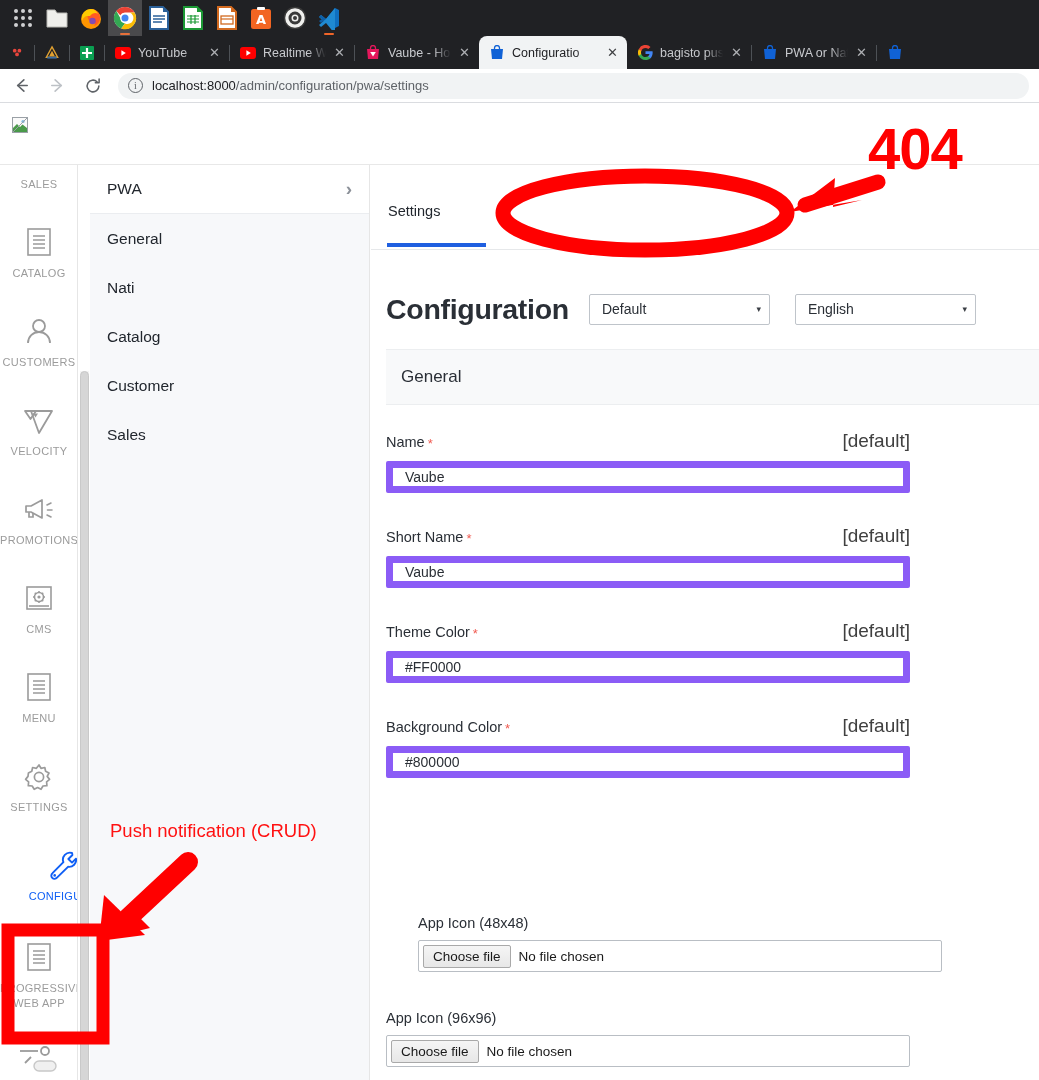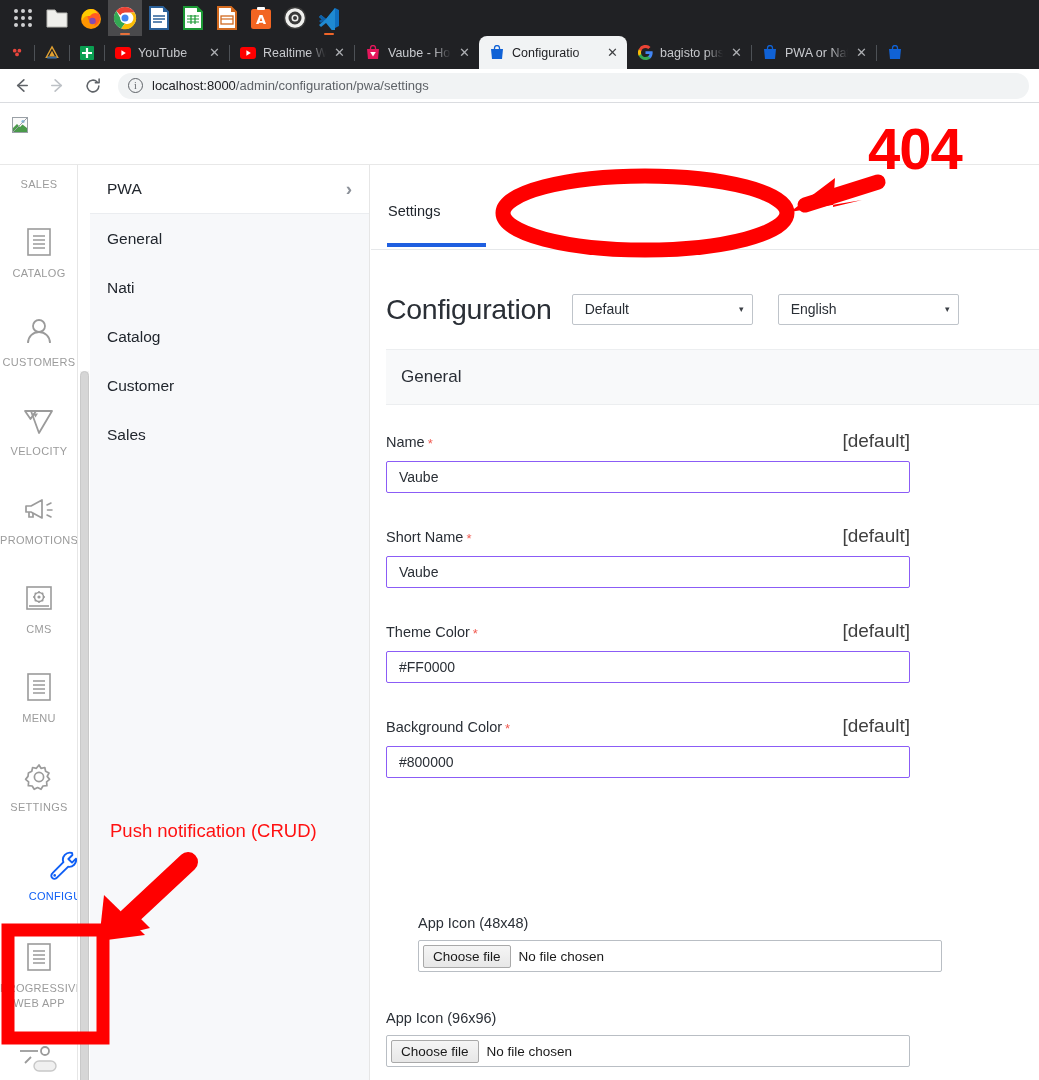--- a/index.html
+++ b/index.html
@@ -200,21 +200,21 @@
   #tab-underline {
     position: absolute; left: 16px; top: 78px;
     width: 99px; height: 4px; background: #1f5fe0;
   }
 
   #config-row {
     position: absolute; top: 114px; left: 0; width: 668px; height: 60px;
     display: flex; align-items: center; padding-left: 15px;
   }
   #config-title {
-    font-size: 28.5px; font-weight: 400; color: #2a2f36; letter-spacing: -.3px;
+    font-size: 28.5px; font-weight: 700; color: #2a2f36; letter-spacing: -.3px;
   }
   .sel {
     height: 31px; margin-left: 20px;
     border: 1px solid #bfc4ca; border-radius: 2px; background: #ffffff;
     display: flex; align-items: center;
     padding: 0 8px 0 12px;
     font-size: 14px; color: #2a2f36;
     position: relative;
   }
   #sel-store { width: 181px; }
@@ -231,21 +231,21 @@
   .field { position: absolute; left: 15px; width: 653px; }
   .field .frow {
     display: flex; align-items: baseline;
     width: 524px; margin-bottom: 9px;
   }
   .field .flabel { font-size: 14.5px; color: #2a2f36; }
   .field .req { color: #f05a50; font-size: 13px; margin-left: 3px; position: relative; top: 1px;}
   .field .fdefault { margin-left: auto; font-size: 19px; color: #404040; }
   .field input.txt {
     width: 524px; height: 32px;
-    border: 1px solid #8b5cf6; border-radius: 2px;
+    border: 7px solid #8b5cf6; border-radius: 2px;
     padding: 0 12px; font-size: 14px; color: #2a2f36;
     font-family: "Liberation Sans", sans-serif;
     background: #fff;
   }
   .filebox {
     width: 524px; height: 32px;
     border: 1px solid #b9bec4; border-radius: 2px;
     display: flex; align-items: center; padding: 0 4px;
     background: #fff;
   }

